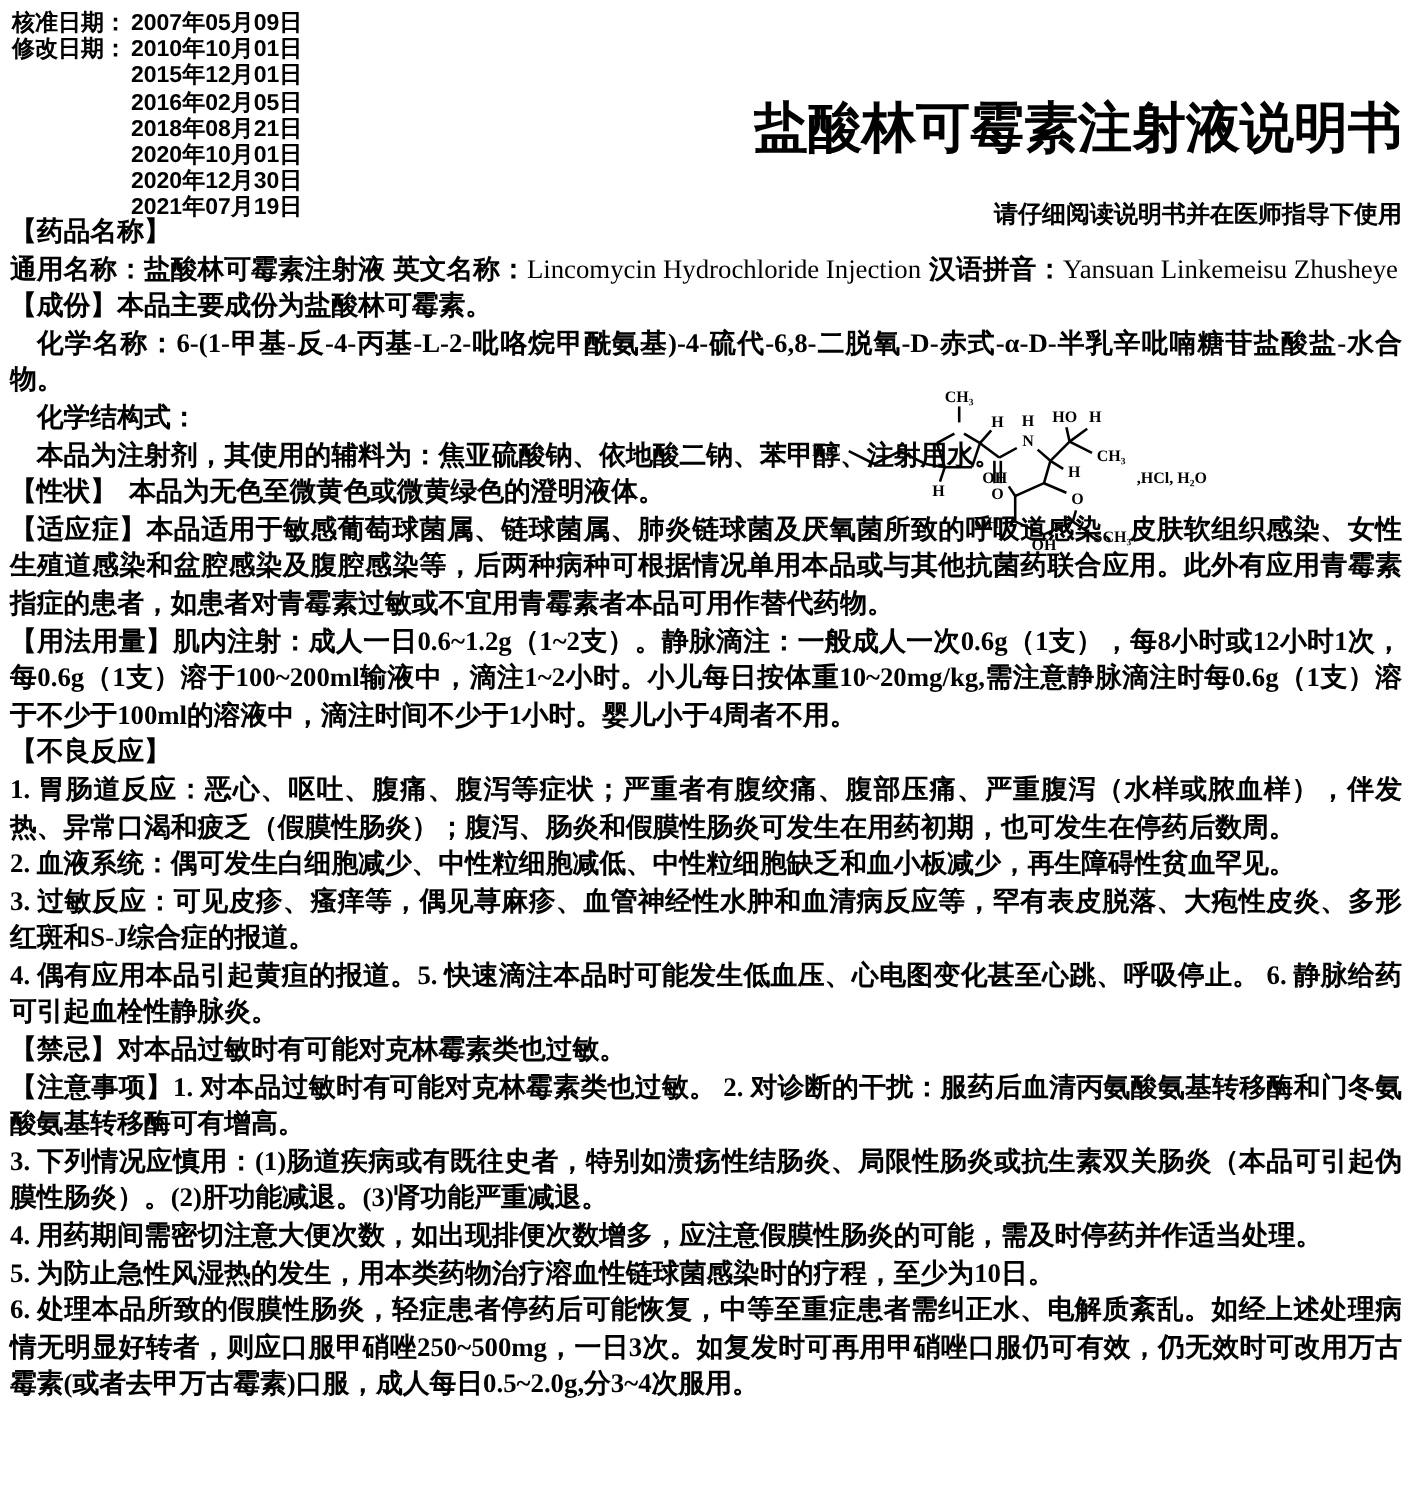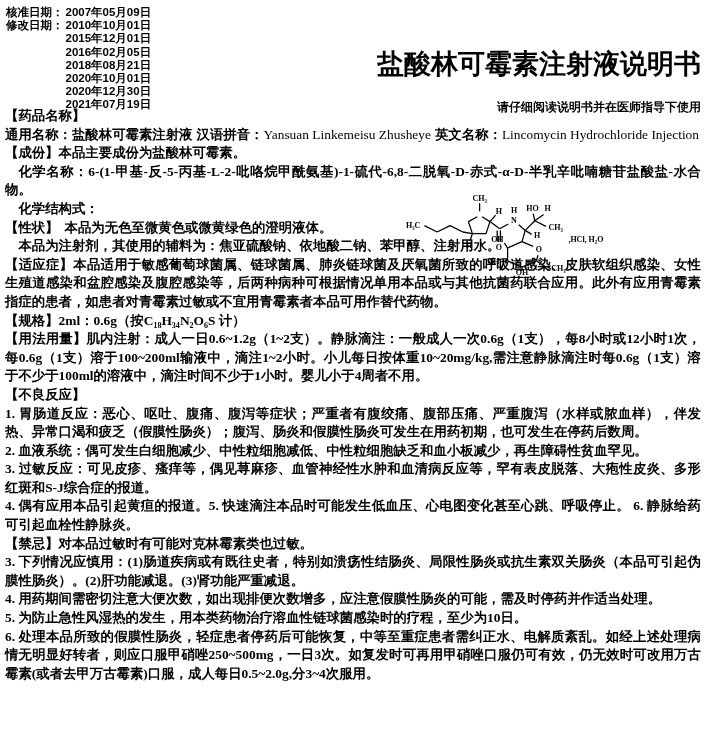--- a/index.html
+++ b/index.html
@@ -62,32 +62,32 @@
     <div class="titlebox">
       <div class="title">盐酸林可霉素注射液说明书</div>
       <div class="subtitle">请仔细阅读说明书并在医师指导下使用</div>
     </div>
   </div>
 
   <p class="sec"><span class="lbl">【药品名称】</span></p>
 
   <div class="sec nameline">
     <span><span class="lbl">通用名称：</span><span>盐酸林可霉素注射液</span></span>
+    <span><span class="lbl">英文名称：</span><span class="en">Lincomycin Hydrochloride Injection</span></span>
     <span><span class="lbl">汉语拼音：</span><span class="en">Yansuan Linkemeisu Zhusheye</span></span>
-    <span><span class="lbl">英文名称：</span><span class="en">Lincomycin Hydrochloride Injection</span></span>
   </div>
 
   <p class="sec"><span class="lbl">【成份】</span><span>本品主要成份为盐酸林可霉素。</span></p>
 
-  <p class="sec indent">化学名称：6-(1-甲基-反-5-丙基-L-2-吡咯烷甲酰氨基)-1-硫代-6,8-二脱氧-D-赤式-α-D-半乳辛吡喃糖苷盐酸盐-水合物。</p>
+  <p class="sec indent">化学名称：6-(1-甲基-反-4-丙基-L-2-吡咯烷甲酰氨基)-4-硫代-6,8-二脱氧-D-赤式-α-D-半乳辛吡喃糖苷盐酸盐-水合物。</p>
 
   <div class="comp">
     <p class="sec indent">化学结构式：</p>
+    <p class="sec indent">本品为注射剂，其使用的辅料为：焦亚硫酸钠、依地酸二钠、苯甲醇、注射用水。</p>
     <p class="sec"><span class="lbl">【性状】</span><span class="sp">本品为无色至微黄色或微黄绿色的澄明液体。</span></p>
-    <p class="sec indent">本品为注射剂，其使用的辅料为：焦亚硫酸钠、依地酸二钠、苯甲醇、注射用水。</p>
 
     <div class="struct">
       <svg id="structure-svg" width="250" height="84" viewBox="0 0 300 105" preserveAspectRatio="xMidYMid meet">
 
         <line x1="97" y1="14" x2="97" y2="24"></line>
 
         <line x1="100" y1="31" x2="110" y2="37"></line>
         <line x1="110" y1="37" x2="105" y2="52"></line>
         <line x1="105" y1="52" x2="88" y2="52"></line>
         <line x1="88" y1="52" x2="83" y2="37"></line>
@@ -143,35 +143,35 @@
           <text x="122" y="90" text-anchor="end">OH</text>
           <text x="150" y="104" text-anchor="middle">OH</text>
           <text x="181" y="99" text-anchor="start">SCH₃</text>
           <text x="208" y="62" text-anchor="start" font-size="11">,HCl, H₂O</text>
         </svg>
     </div>
   </div>
 
   <p class="sec"><span class="lbl">【适应症】</span><span>本品适用于敏感葡萄球菌属、链球菌属、肺炎链球菌及厌氧菌所致的呼吸道感染、皮肤软组织感染、女性生殖道感染和盆腔感染及腹腔感染等，后两种病种可根据情况单用本品或与其他抗菌药联合应用。此外有应用青霉素指症的患者，如患者对青霉素过敏或不宜用青霉素者本品可用作替代药物。</span></p>
 
-  <p class="sec"><span class="lbl">【规格】</span><span>2ml：0.6g（按C₁₈H₃₄N₂O₆S 计）</span></p>
 
   <p class="sec"><span class="lbl">【用法用量】</span><span>肌内注射：成人一日0.6~1.2g（1~2支）。静脉滴注：一般成人一次0.6g（1支），每8小时或12小时1次，每0.6g（1支）溶于100~200ml输液中，滴注1~2小时。小儿每日按体重10~20mg/kg,需注意静脉滴注时每0.6g（1支）溶于不少于100ml的溶液中，滴注时间不少于1小时。婴儿小于4周者不用。</span></p>
 
   <p class="sec"><span class="lbl">【不良反应】</span></p>
   <div>
 
   <p class="sec">1. 胃肠道反应：恶心、呕吐、腹痛、腹泻等症状；严重者有腹绞痛、腹部压痛、严重腹泻（水样或脓血样），伴发热、异常口渴和疲乏（假膜性肠炎）；腹泻、肠炎和假膜性肠炎可发生在用药初期，也可发生在停药后数周。</p>
       <p class="sec">2. 血液系统：偶可发生白细胞减少、中性粒细胞减低、中性粒细胞缺乏和血小板减少，再生障碍性贫血罕见。</p>
       <p class="sec">3. 过敏反应：可见皮疹、瘙痒等，偶见荨麻疹、血管神经性水肿和血清病反应等，罕有表皮脱落、大疱性皮炎、多形红斑和S-J综合症的报道。</p>
       <p class="sec">4. 偶有应用本品引起黄疸的报道。5. 快速滴注本品时可能发生低血压、心电图变化甚至心跳、呼吸停止。 6. 静脉给药可引起血栓性静脉炎。</p>
     </div>
 
   <p class="sec"><span class="lbl">【禁忌】</span><span>对本品过敏时有可能对克林霉素类也过敏。</span></p>
 
+  <p class="sec"><span class="lbl">【注意事项】</span><span>1. 对本品过敏时有可能对克林霉素类也过敏。 2. 对诊断的干扰：服药后血清丙氨酸氨基转移酶和门冬氨酸氨基转移酶可有增高。</span></p>
   <div>
 
   <p class="sec">3. 下列情况应慎用：(1)肠道疾病或有既往史者，特别如溃疡性结肠炎、局限性肠炎或抗生素双关肠炎（本品可引起伪膜性肠炎）。(2)肝功能减退。(3)肾功能严重减退。</p>
       <p class="sec">4. 用药期间需密切注意大便次数，如出现排便次数增多，应注意假膜性肠炎的可能，需及时停药并作适当处理。</p>
       <p class="sec">5. 为防止急性风湿热的发生，用本类药物治疗溶血性链球菌感染时的疗程，至少为10日。</p>
       <p class="sec">6. 处理本品所致的假膜性肠炎，轻症患者停药后可能恢复，中等至重症患者需纠正水、电解质紊乱。如经上述处理病情无明显好转者，则应口服甲硝唑250~500mg，一日3次。如复发时可再用甲硝唑口服仍可有效，仍无效时可改用万古霉素(或者去甲万古霉素)口服，成人每日0.5~2.0g,分3~4次服用。</p>
     </div>
 
 </div>
 

